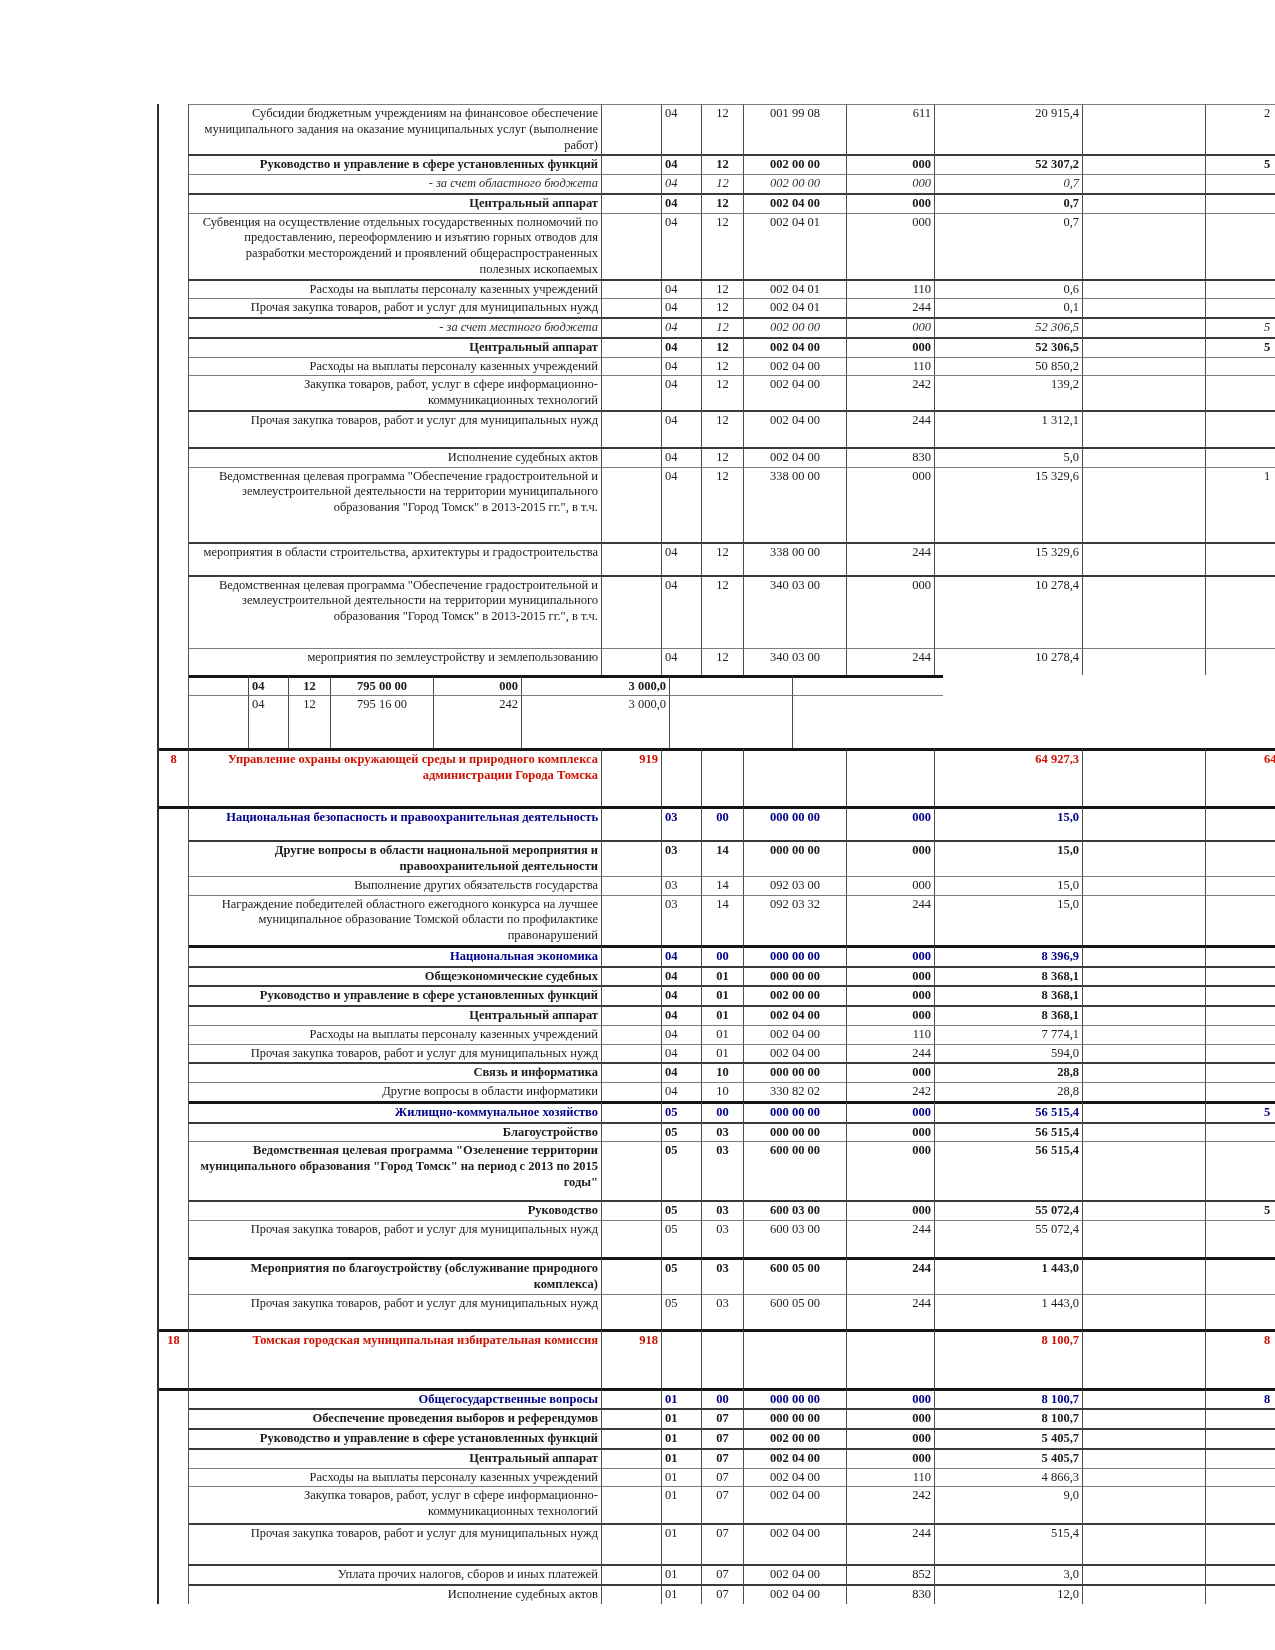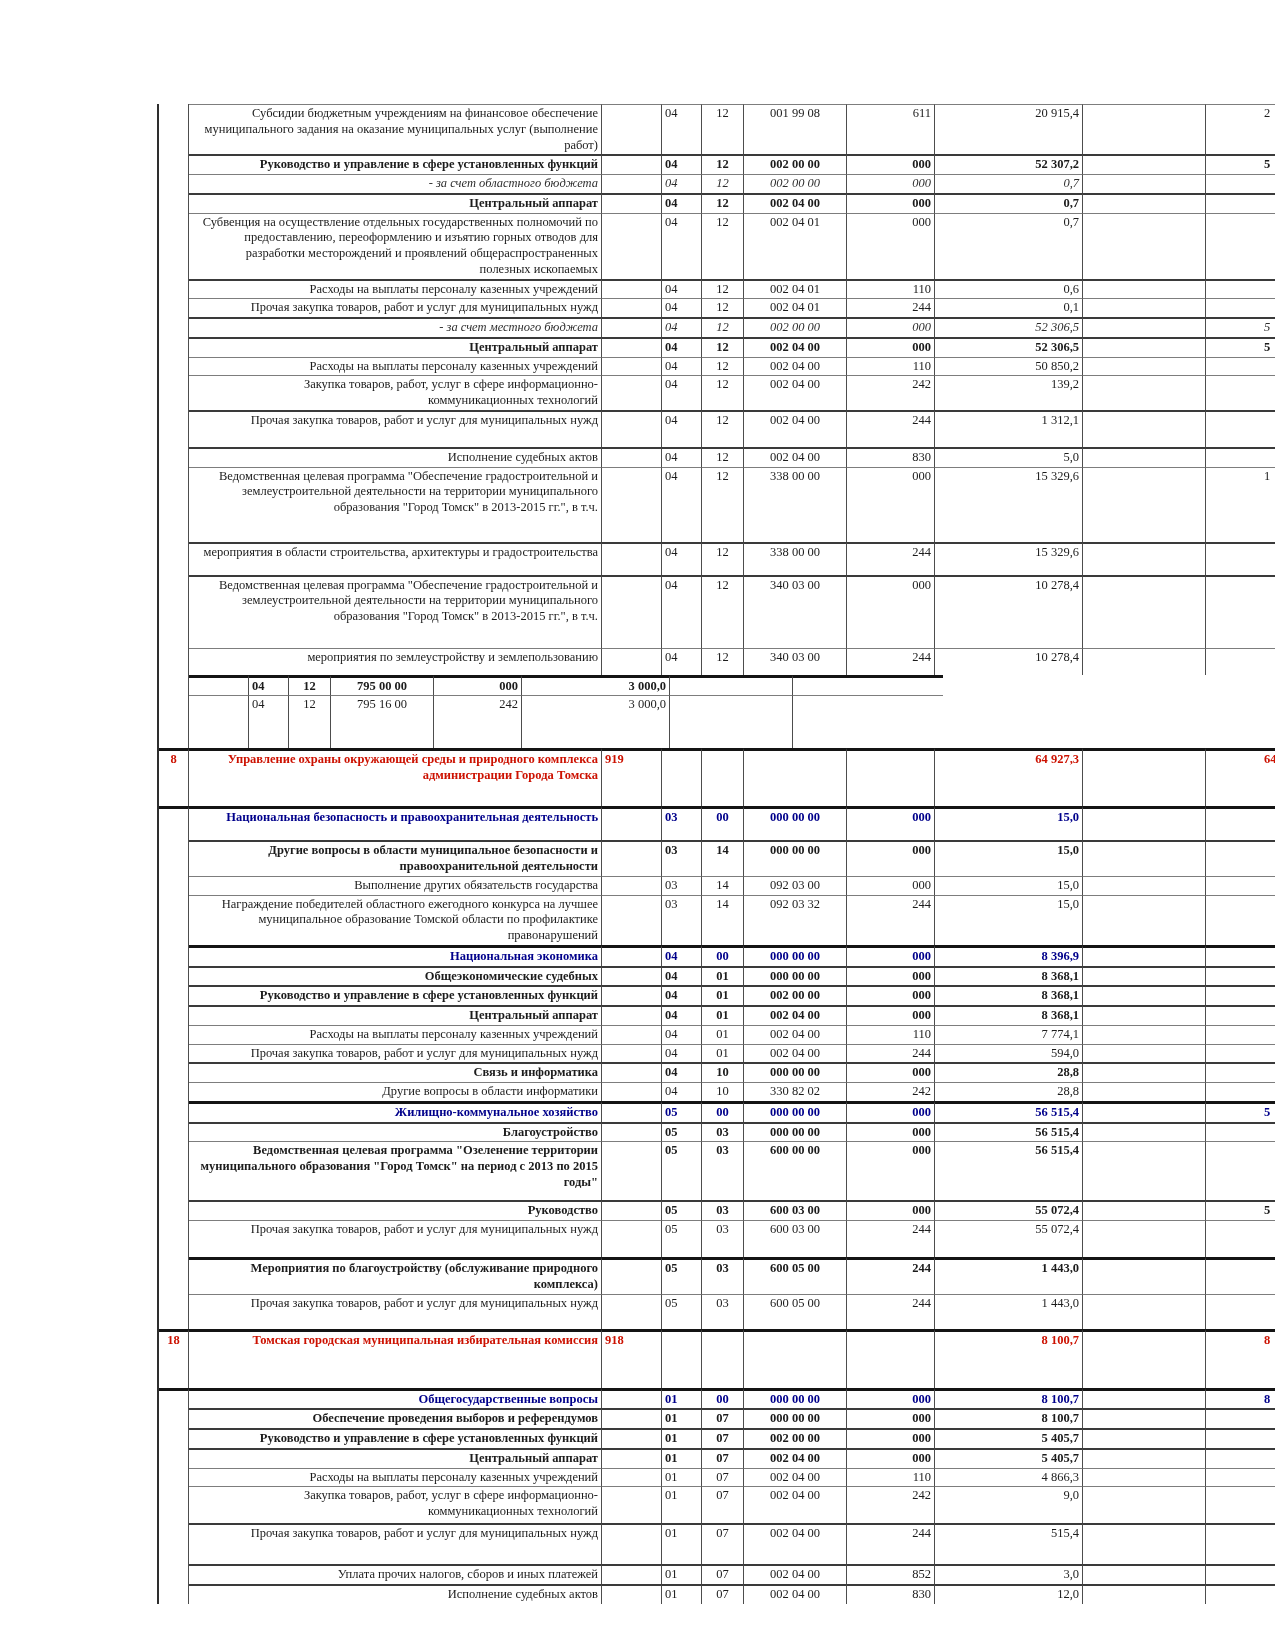--- a/index.html
+++ b/index.html
@@ -21,21 +21,21 @@
   .cell{
     box-sizing:border-box;
     border-right:1px solid #4d4d4d;
     font-size:12.5px;
     line-height:1.26;
     padding:1px 3px 1px 3px;
     overflow:hidden;
   }
   .c-num{width:30px;text-align:center;border-right:1px solid #4d4d4d;}
   .c-name{width:413px;text-align:right;}
-  .c-grbs{width:60px;text-align:left;}
+  .c-grbs{width:60px;text-align:right;}
   .c-rz{width:40px;text-align:left;}
   .c-pr{width:42px;text-align:center;}
   .c-csr{width:103px;text-align:center;}
   .c-vr{width:88px;text-align:right;}
   .c-amt{width:148px;text-align:right;}
   .c-c9{width:123px;}
   .c-c10{width:150px;border-right:none;padding-left:58px;white-space:nowrap;}
   
   .bt0{border-top:none;}
   .bt1{border-top:1px solid #7d7d7d;}
@@ -300,21 +300,21 @@
         <div class="cell c-rz bt3">03</div>
         <div class="cell c-pr bt3">00</div>
         <div class="cell c-csr bt3">000 00 00</div>
         <div class="cell c-vr bt3">000</div>
         <div class="cell c-amt bt3">15,0</div>
         <div class="cell c-c9 bt3"></div>
         <div class="cell c-c10 bt3"></div>
       </div>
       <div class="t-row st-b" style="min-height: 35px;">
         <div class="cell c-num bt0"></div>
-        <div class="cell c-name bt2">Другие вопросы в области муниципальное безопасности и правоохранительной деятельности</div>
+        <div class="cell c-name bt2">Другие вопросы в области национальной мероприятия и правоохранительной деятельности</div>
         <div class="cell c-grbs bt2"></div>
         <div class="cell c-rz bt2">03</div>
         <div class="cell c-pr bt2">14</div>
         <div class="cell c-csr bt2">000 00 00</div>
         <div class="cell c-vr bt2">000</div>
         <div class="cell c-amt bt2">15,0</div>
         <div class="cell c-c9 bt2"></div>
         <div class="cell c-c10 bt2"></div>
       </div>
       <div class="t-row st-n" style="min-height: 17px;">

